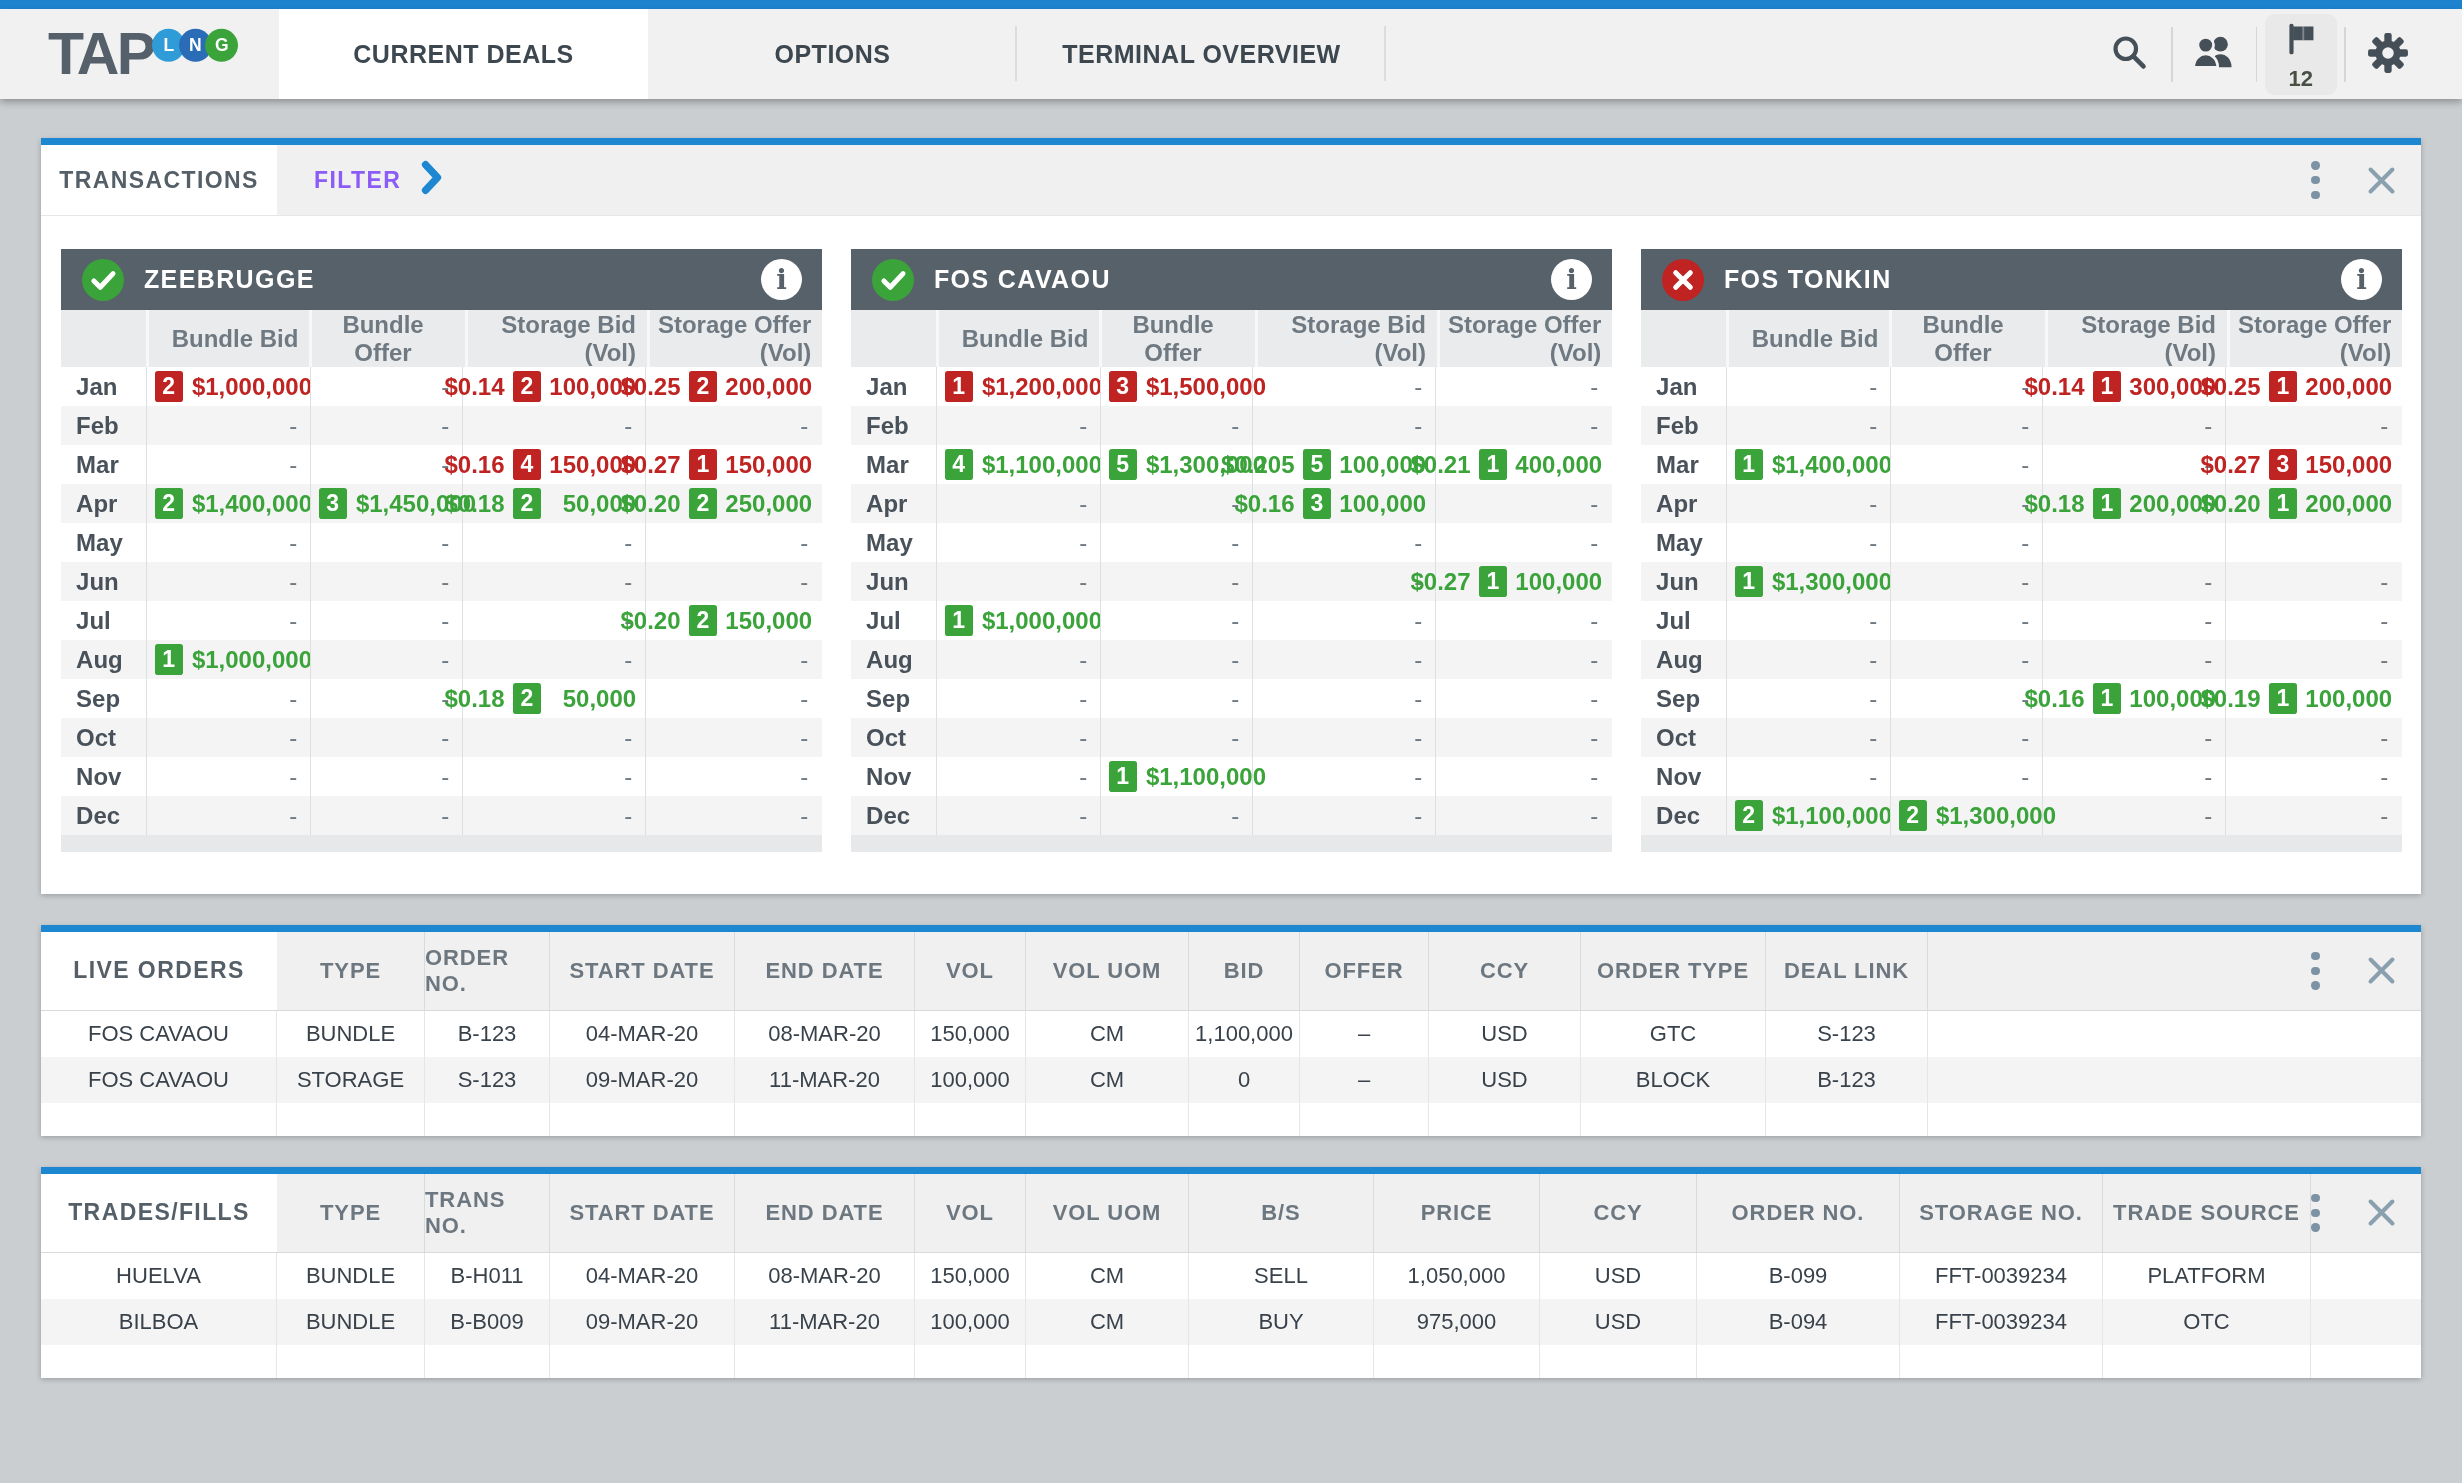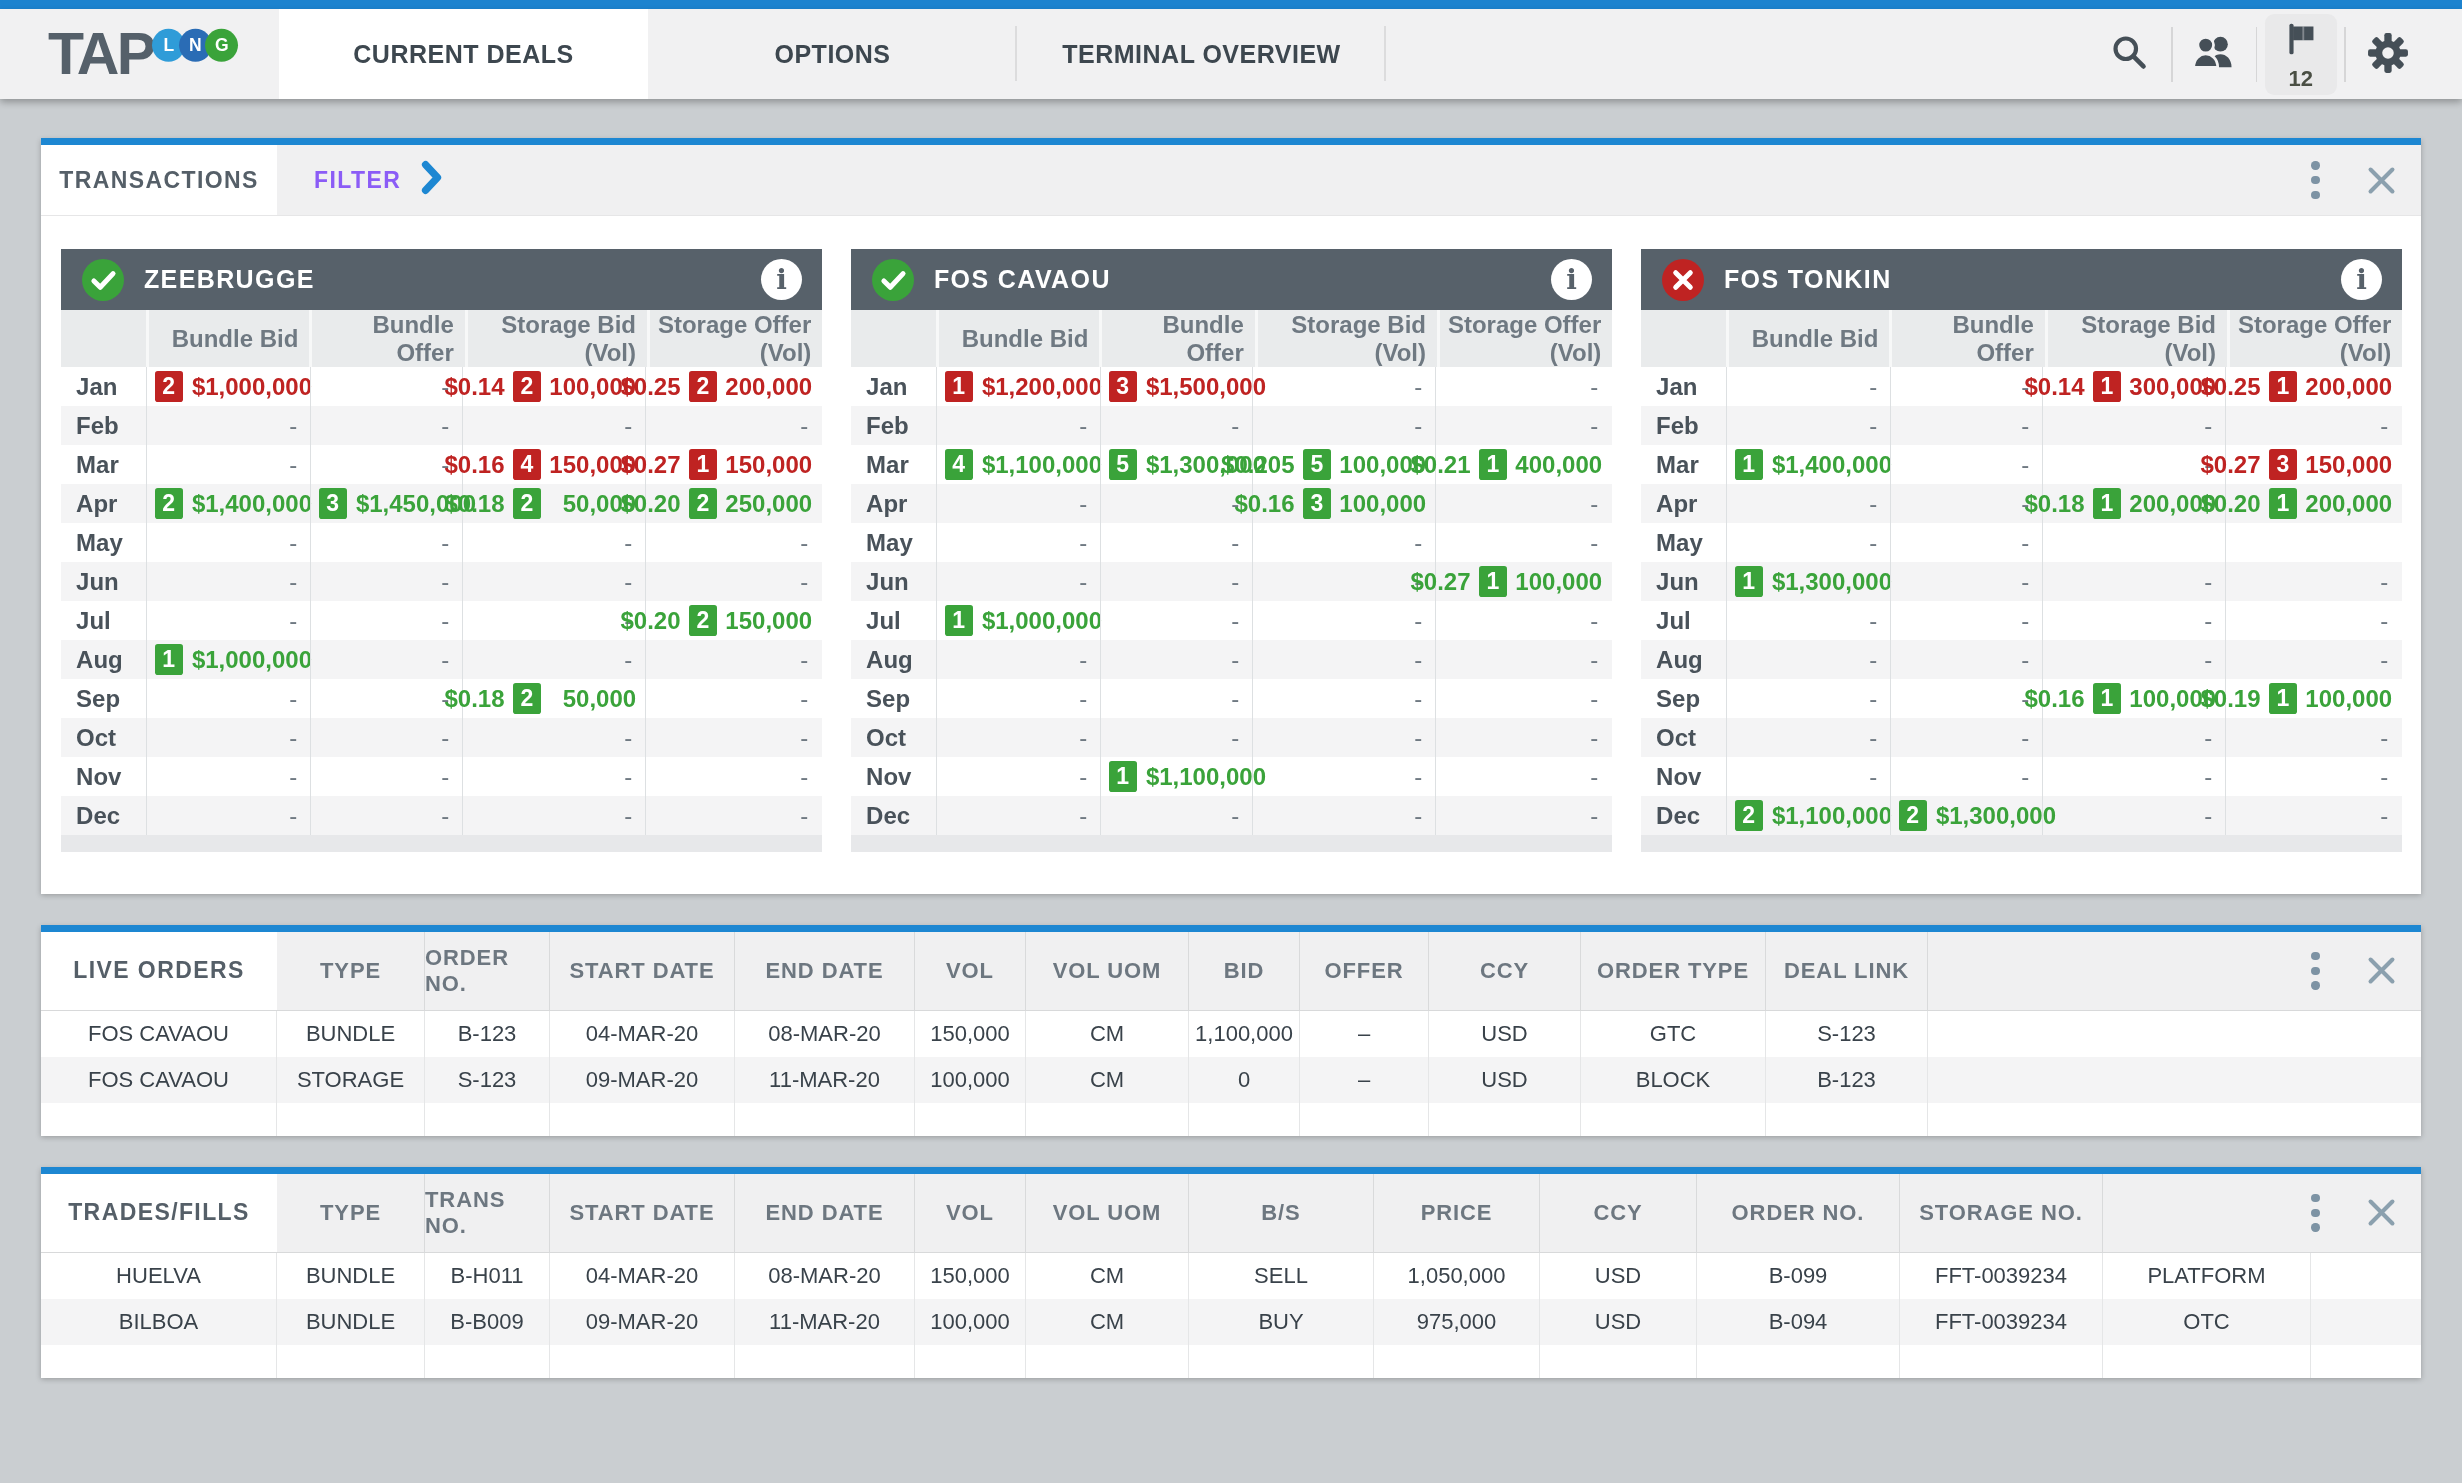--- a/index.html
+++ b/index.html
@@ -58,21 +58,21 @@
   .card-title{color:#fff;font-size:25px;font-weight:700;letter-spacing:1.4px;}
   .info{margin-left:auto;width:41px;height:41px;border-radius:50%;background:#fff;
         color:#57616a;display:flex;align-items:center;justify-content:center;
         font-family:"DejaVu Serif",serif;font-weight:700;font-size:28px;cursor:pointer;}
   .card-cols{display:flex;height:57px;background:#e9ebec;align-items:center;}
   .cc{font-size:24px;font-weight:700;color:#6f7982;text-align:right;
       padding-right:11px;box-sizing:border-box;}
   .cc + .cc{border-left:3.7px solid #f7f8f8;height:100%;display:flex;
       align-items:center;justify-content:flex-end;}
   .month-c{width:85px;}
-  .cc.c0{width:164px;}.cc.c1{width:156px;}.cc.c2{width:183px;}.cc.c3{width:176px;}
+  .cc.c0{width:164px;}.cc.c1{width:156px;text-align:center;}.cc.c2{width:183px;}.cc.c3{width:176px;}
   .card-row{display:flex;height:39px;align-items:stretch;background:#fff;}
   .card-row.alt{background:#f4f4f5;}
   .mcell{width:85px;display:flex;align-items:center;padding-left:14.8px;
          box-sizing:border-box;font-size:24px;font-weight:700;color:#49525a;}
   .vcell{display:flex;align-items:center;box-sizing:border-box;
          border-left:0.9px solid #dde0e2;font-size:24px;font-weight:700;}
   .vcell.c0{width:164px;}.vcell.c1{width:152px;}.vcell.c2{width:183px;}.vcell.c3{width:176px;}
   .vcell.dash{justify-content:flex-end;padding-right:13px;color:#6f7982;font-weight:400;}
   .vcell.bundle{justify-content:flex-start;padding-left:7.4px;gap:9.2px;}
   .vcell.storage{justify-content:flex-end;padding-right:9.2px;gap:8.3px;}
@@ -718,20 +718,21 @@
           <div class="gh" style="width: 125px;">TRANS NO.</div>
           <div class="gh" style="width: 185px;">START DATE</div>
           <div class="gh" style="width: 180px;">END DATE</div>
           <div class="gh" style="width: 111px;">VOL</div>
           <div class="gh" style="width: 163px;">VOL UOM</div>
           <div class="gh" style="width: 185px;">B/S</div>
           <div class="gh" style="width: 166px;">PRICE</div>
           <div class="gh" style="width: 157px;">CCY</div>
           <div class="gh" style="width: 203px;">ORDER NO.</div>
           <div class="gh" style="width: 203px;">STORAGE NO.</div>
+          <div class="gh" style="width: 208px;">TRADE SOURCE</div>
           <div class="bar-actions">
             <div class="kebab">
               <i></i>
               <i></i>
               <i></i>
             </div>
             <div class="closex">
               <svg width="31" height="31" viewBox="0 0 34 34">
                 <path d="M5 5 L29 29 M29 5 L5 29" stroke="#8ba0ae" stroke-width="4.5" stroke-linecap="round"></path>
               </svg>

